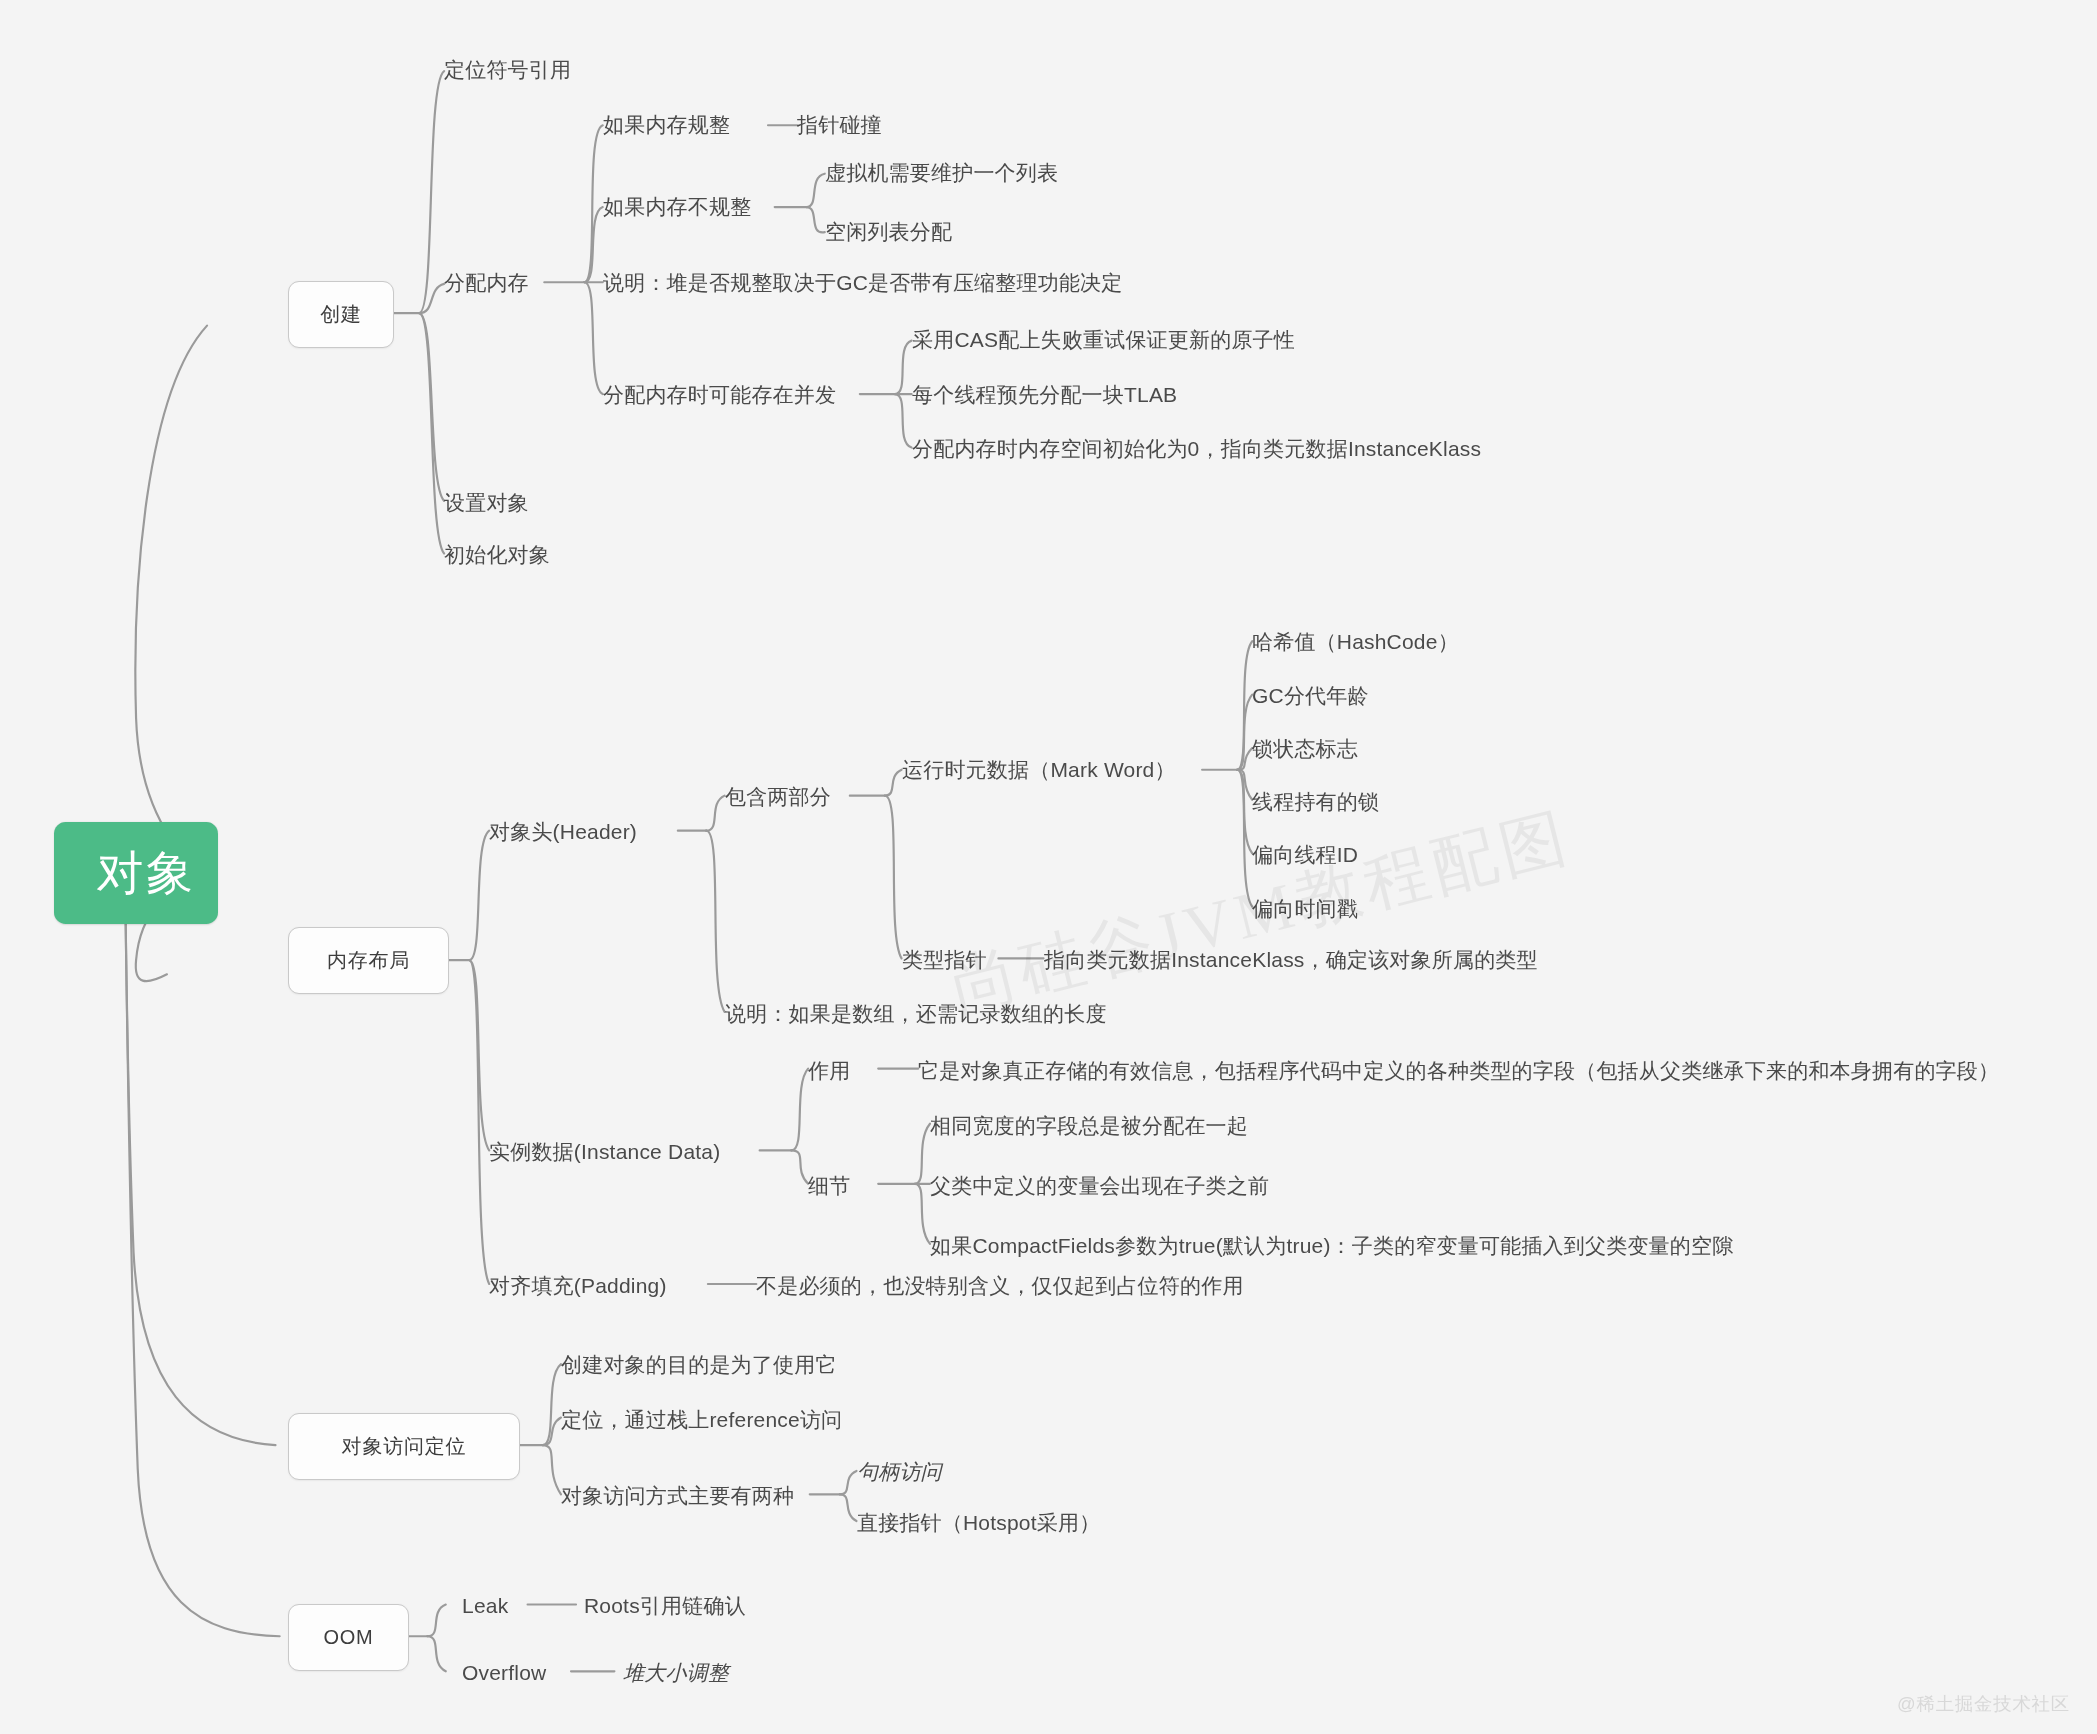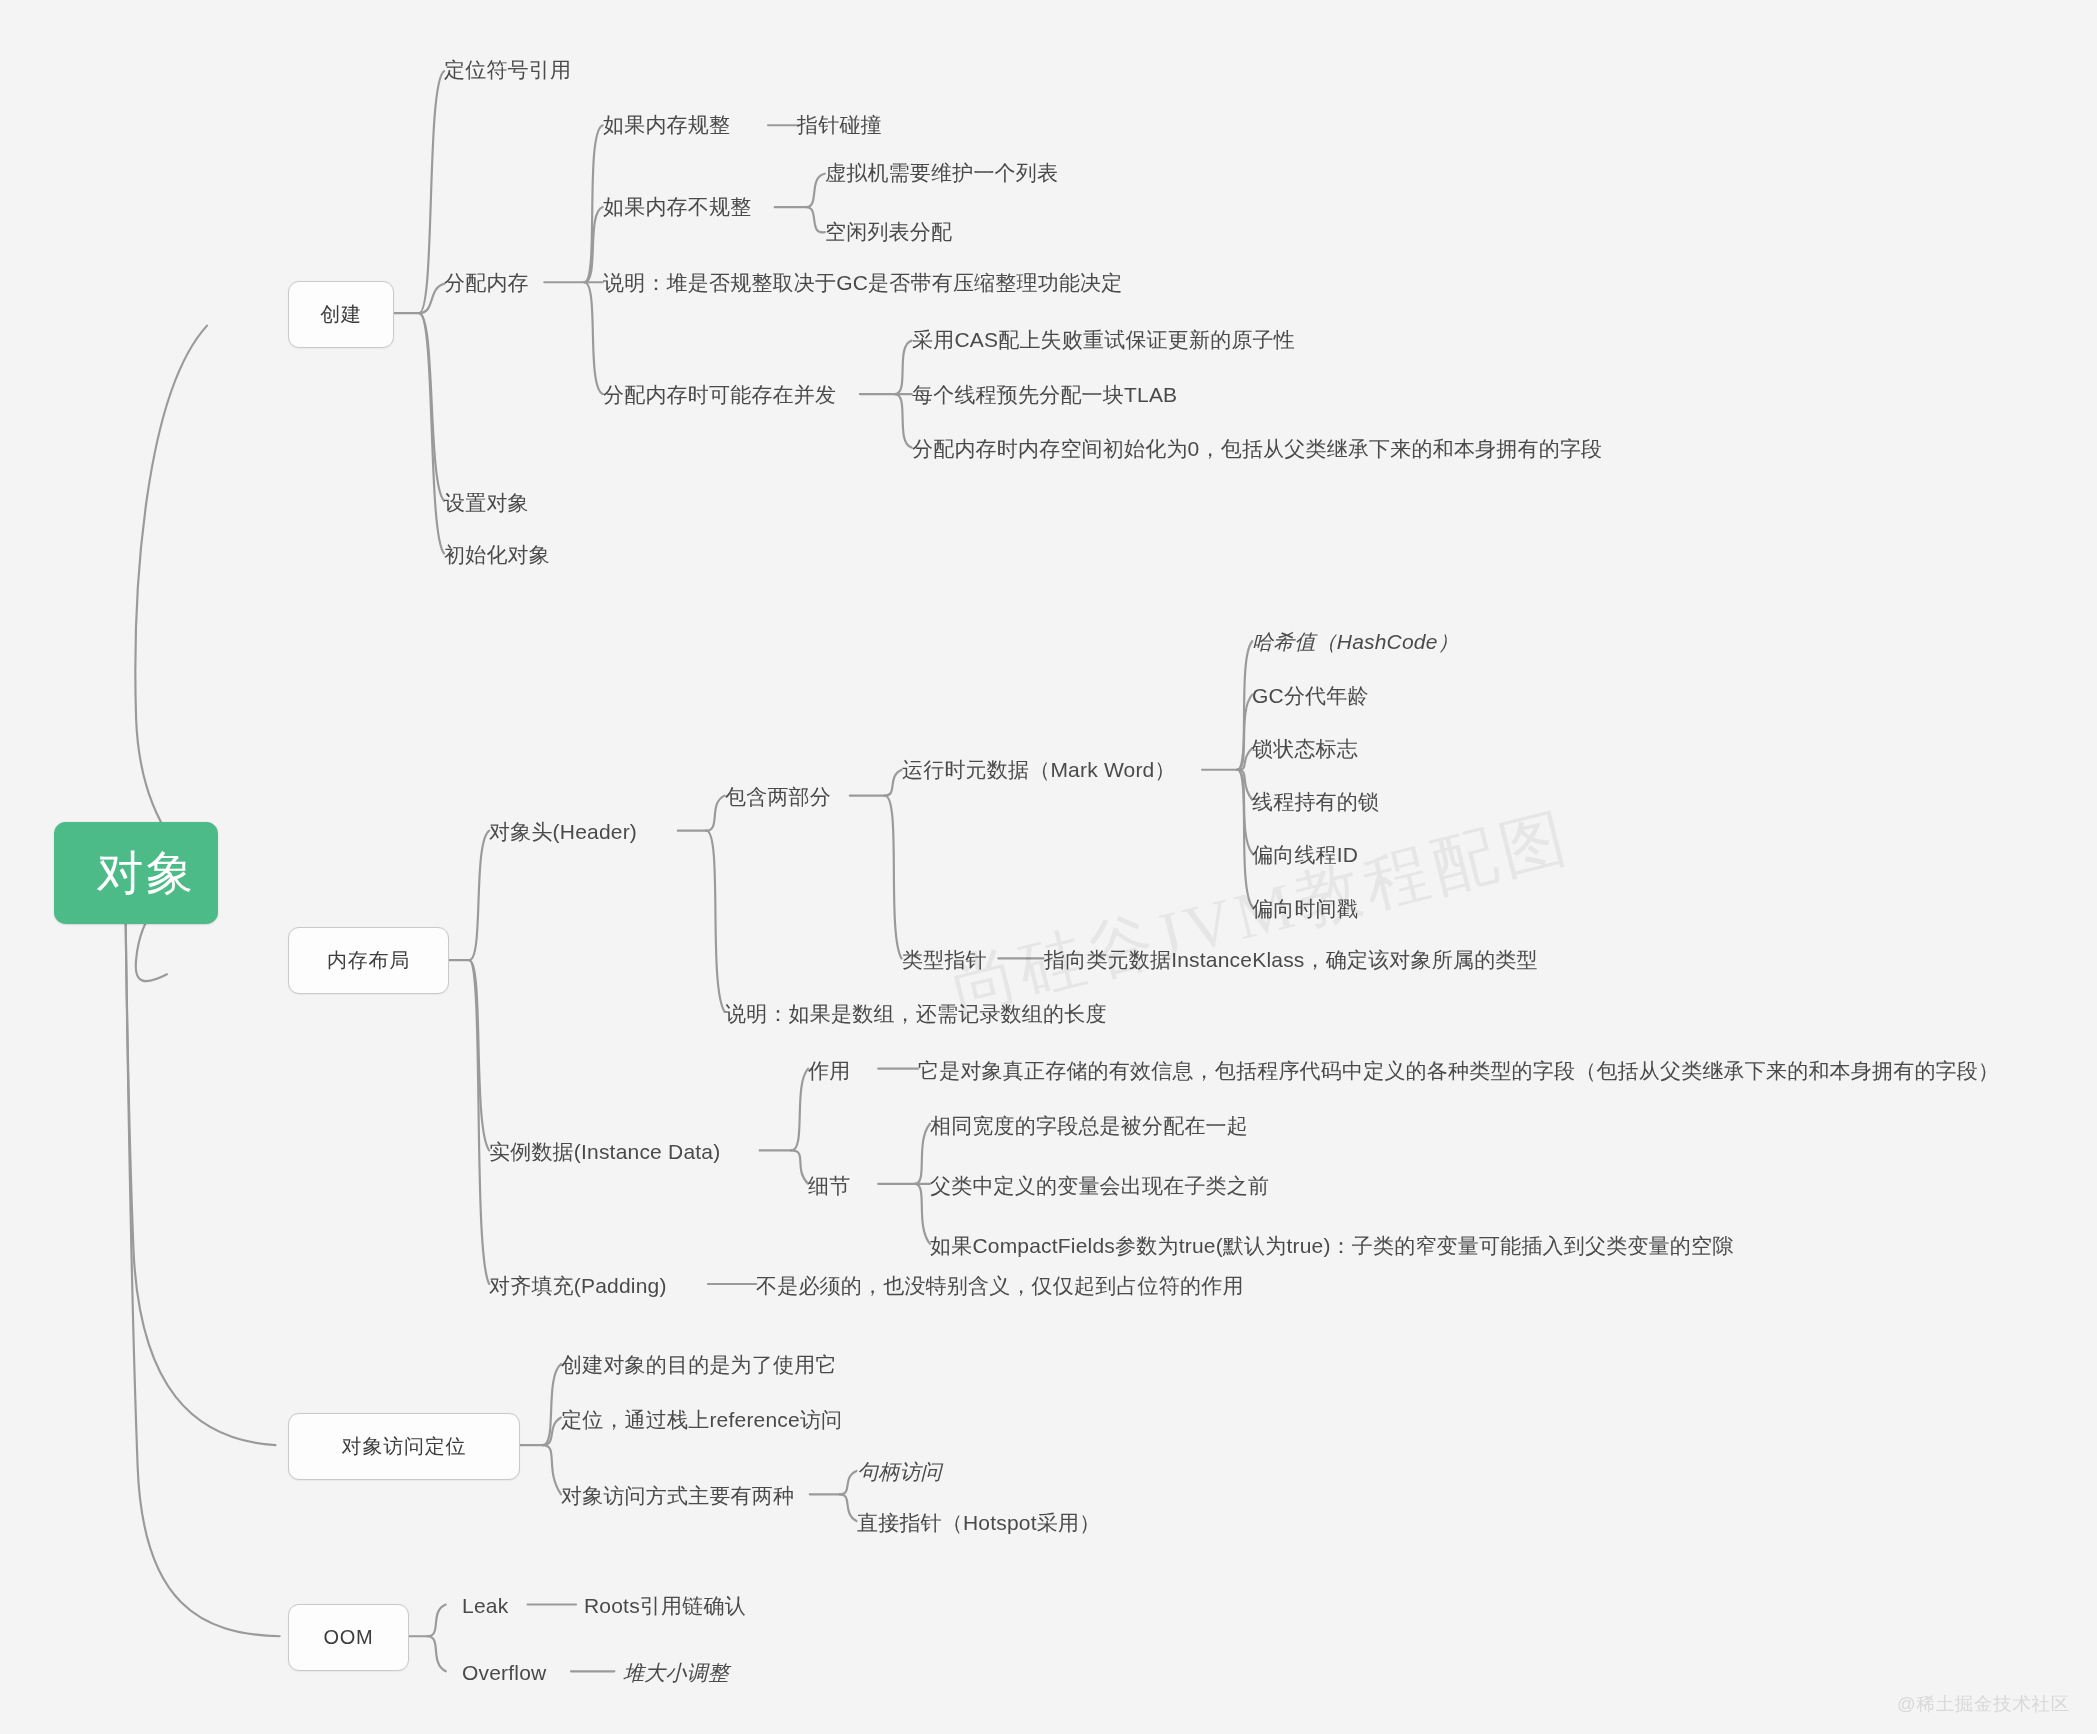--- a/index.html
+++ b/index.html
@@ -178,34 +178,34 @@
 
   <div class="node" style="left:603px; top:195px;">如果内存不规整</div>
   <div class="node" style="left:825px; top:161px;">虚拟机需要维护一个列表</div>
   <div class="node" style="left:825px; top:220px;">空闲列表分配</div>
 
   <div class="node" style="left:603px; top:271px;">说明：堆是否规整取决于GC是否带有压缩整理功能决定</div>
 
   <div class="node" style="left:603px; top:383px;">分配内存时可能存在并发</div>
   <div class="node" style="left:912px; top:328px;">采用CAS配上失败重试保证更新的原子性</div>
   <div class="node" style="left:912px; top:383px;">每个线程预先分配一块TLAB</div>
-  <div class="node" style="left:912px; top:437px;">分配内存时内存空间初始化为0，包括从父类继承下来的和本身拥有的字段</div>
+  <div class="node" style="left:912px; top:437px;">分配内存时内存空间初始化为0，指向类元数据InstanceKlass</div>
 
   <div class="node" style="left:444px; top:491px;">设置对象</div>
   <div class="node" style="left:444px; top:543px;">初始化对象</div>
 
   <div class="box-node" style="left:288px; top:927px; width:159px; height:65px;">内存布局</div>
 
   <div class="node" style="left:489px; top:820px;">对象头(Header)</div>
 
   <div class="node" style="left:725px; top:785px;">包含两部分</div>
 
   <div class="node" style="left:902px; top:758px;">运行时元数据（Mark Word）</div>
 
-  <div class="node" style="left:1252px; top:630px;font-style:italic;">哈希值（HashCode）</div>
+  <div class="node" style="left:1252px; top:630px;">哈希值（HashCode）</div>
   <div class="node" style="left:1252px; top:684px;">GC分代年龄</div>
   <div class="node" style="left:1252px; top:737px;">锁状态标志</div>
   <div class="node" style="left:1252px; top:790px;">线程持有的锁</div>
   <div class="node" style="left:1252px; top:843px;">偏向线程ID</div>
   <div class="node" style="left:1252px; top:897px;">偏向时间戳</div>
 
   <div class="node" style="left:902px; top:948px;">类型指针</div>
   <div class="node" style="left:1044px; top:948px;">指向类元数据InstanceKlass，确定该对象所属的类型</div>
 
   <div class="node" style="left:725px; top:1002px;">说明：如果是数组，还需记录数组的长度</div>

